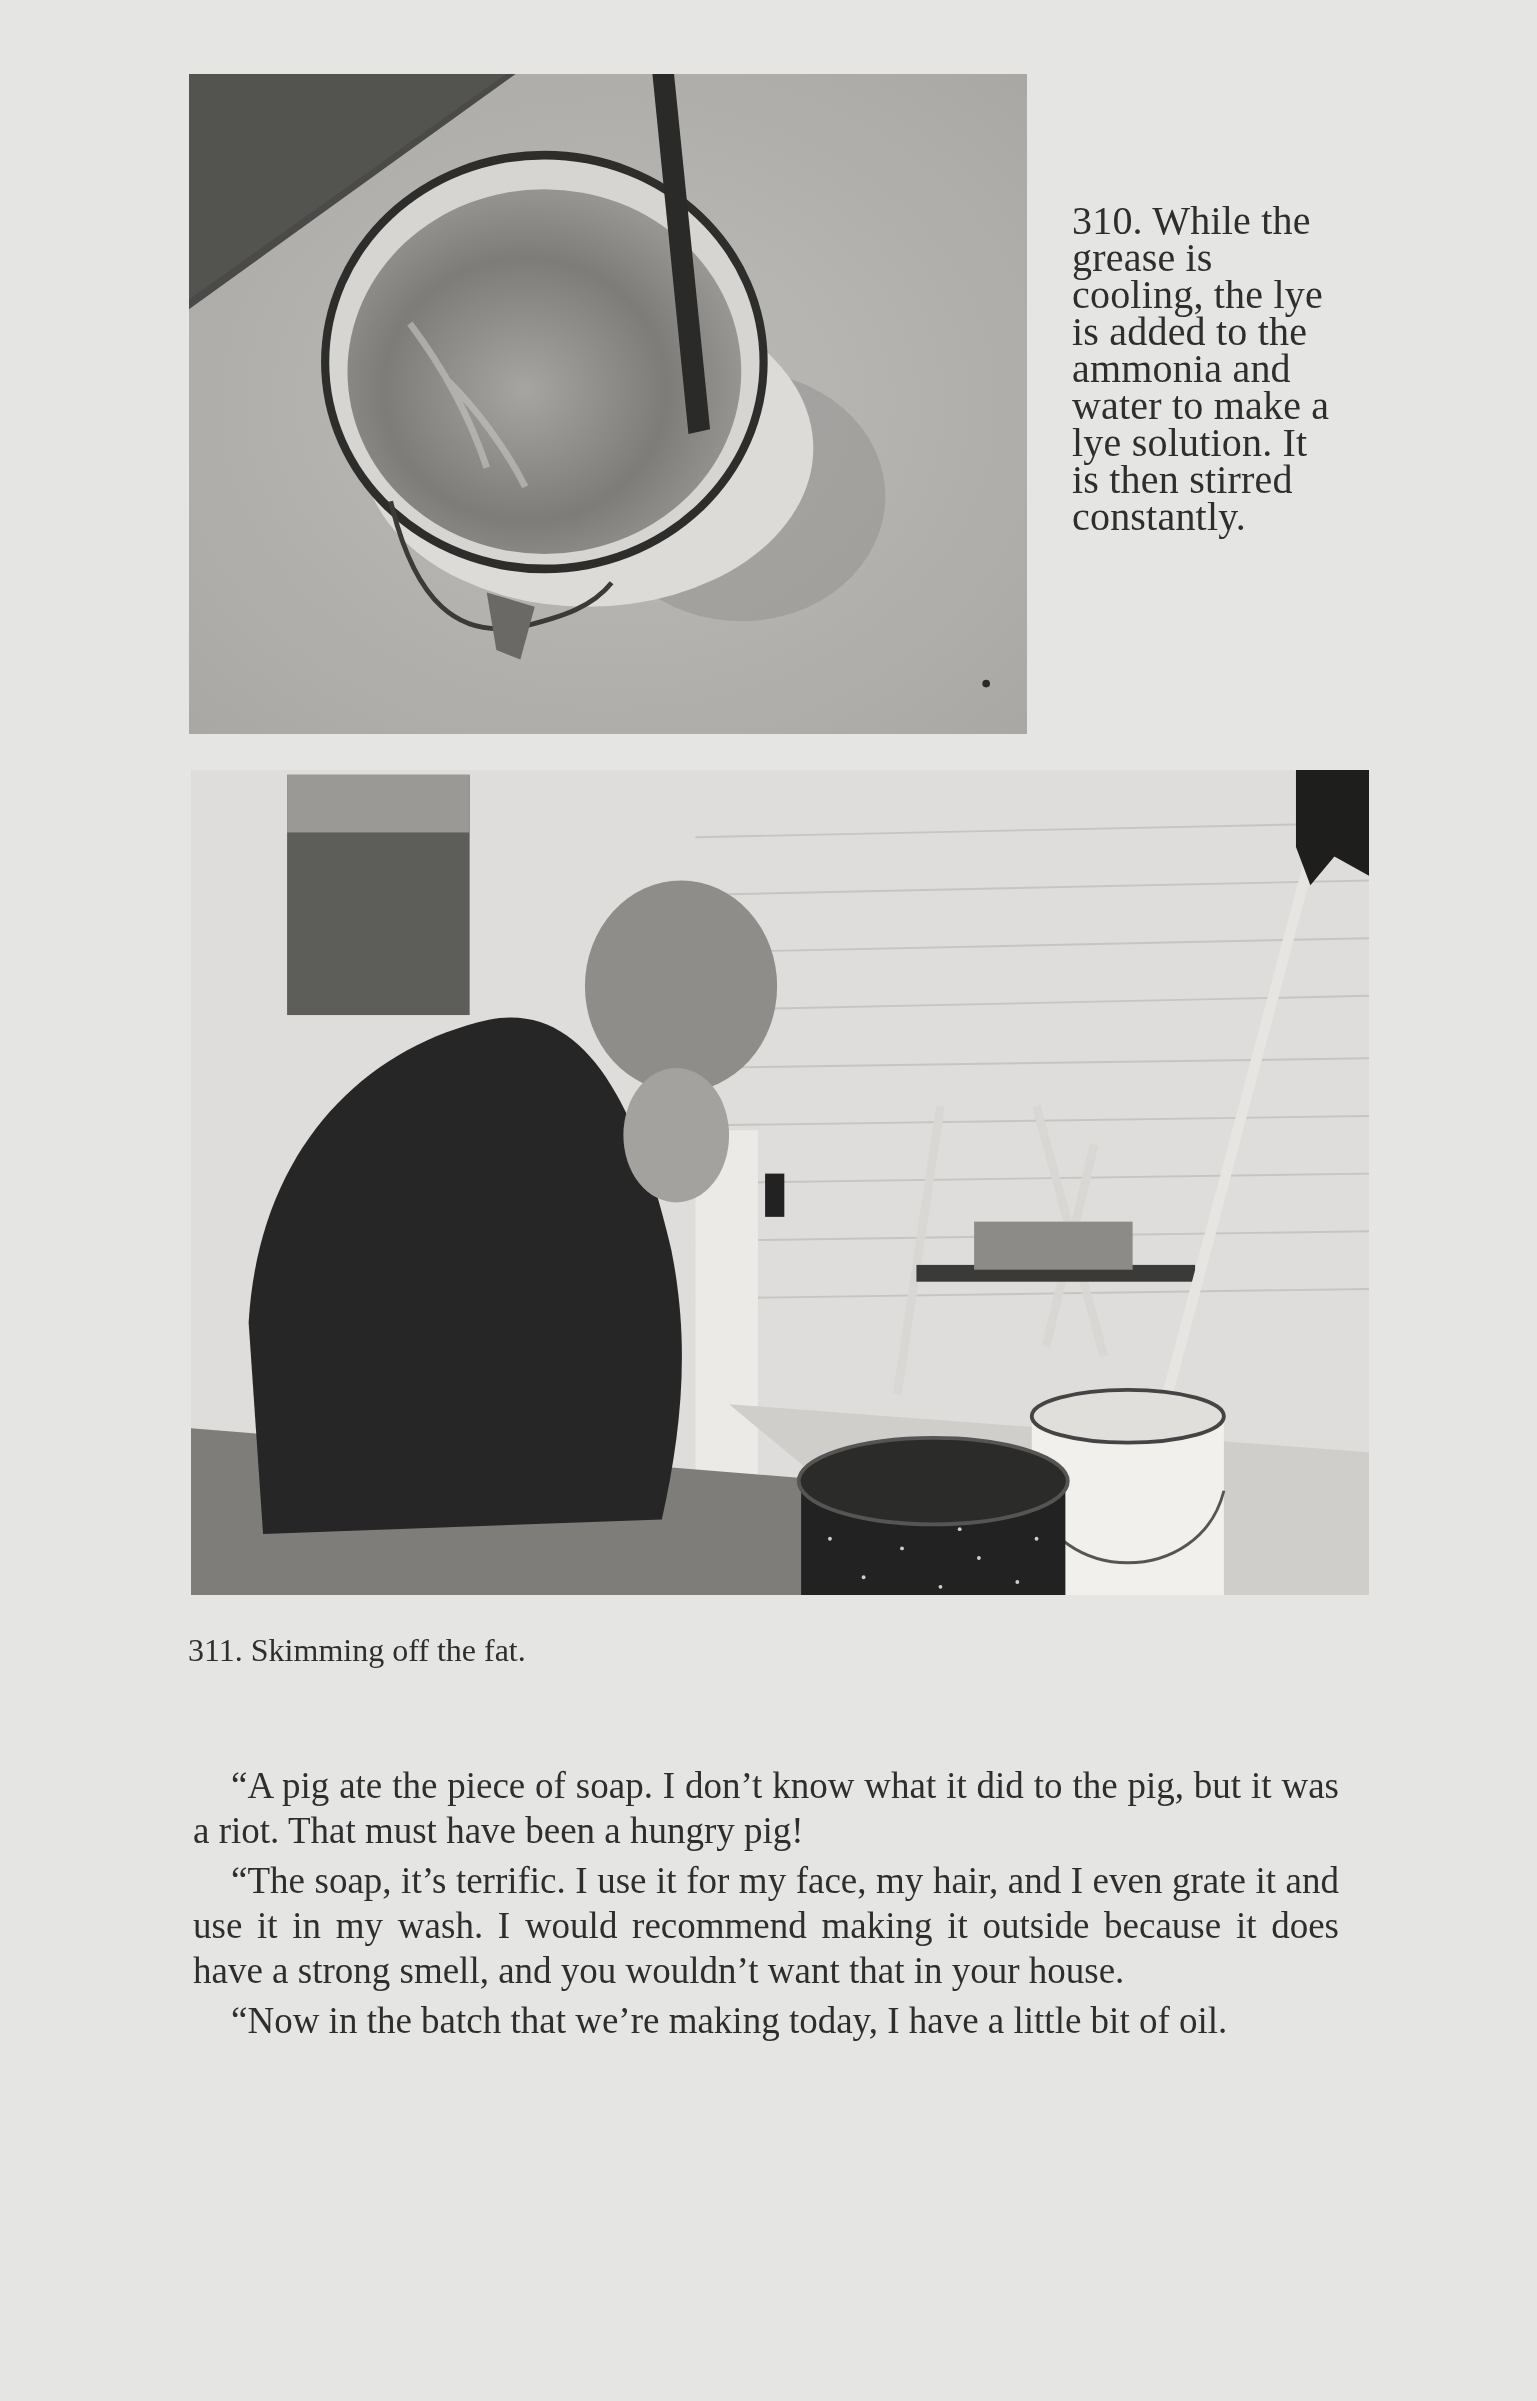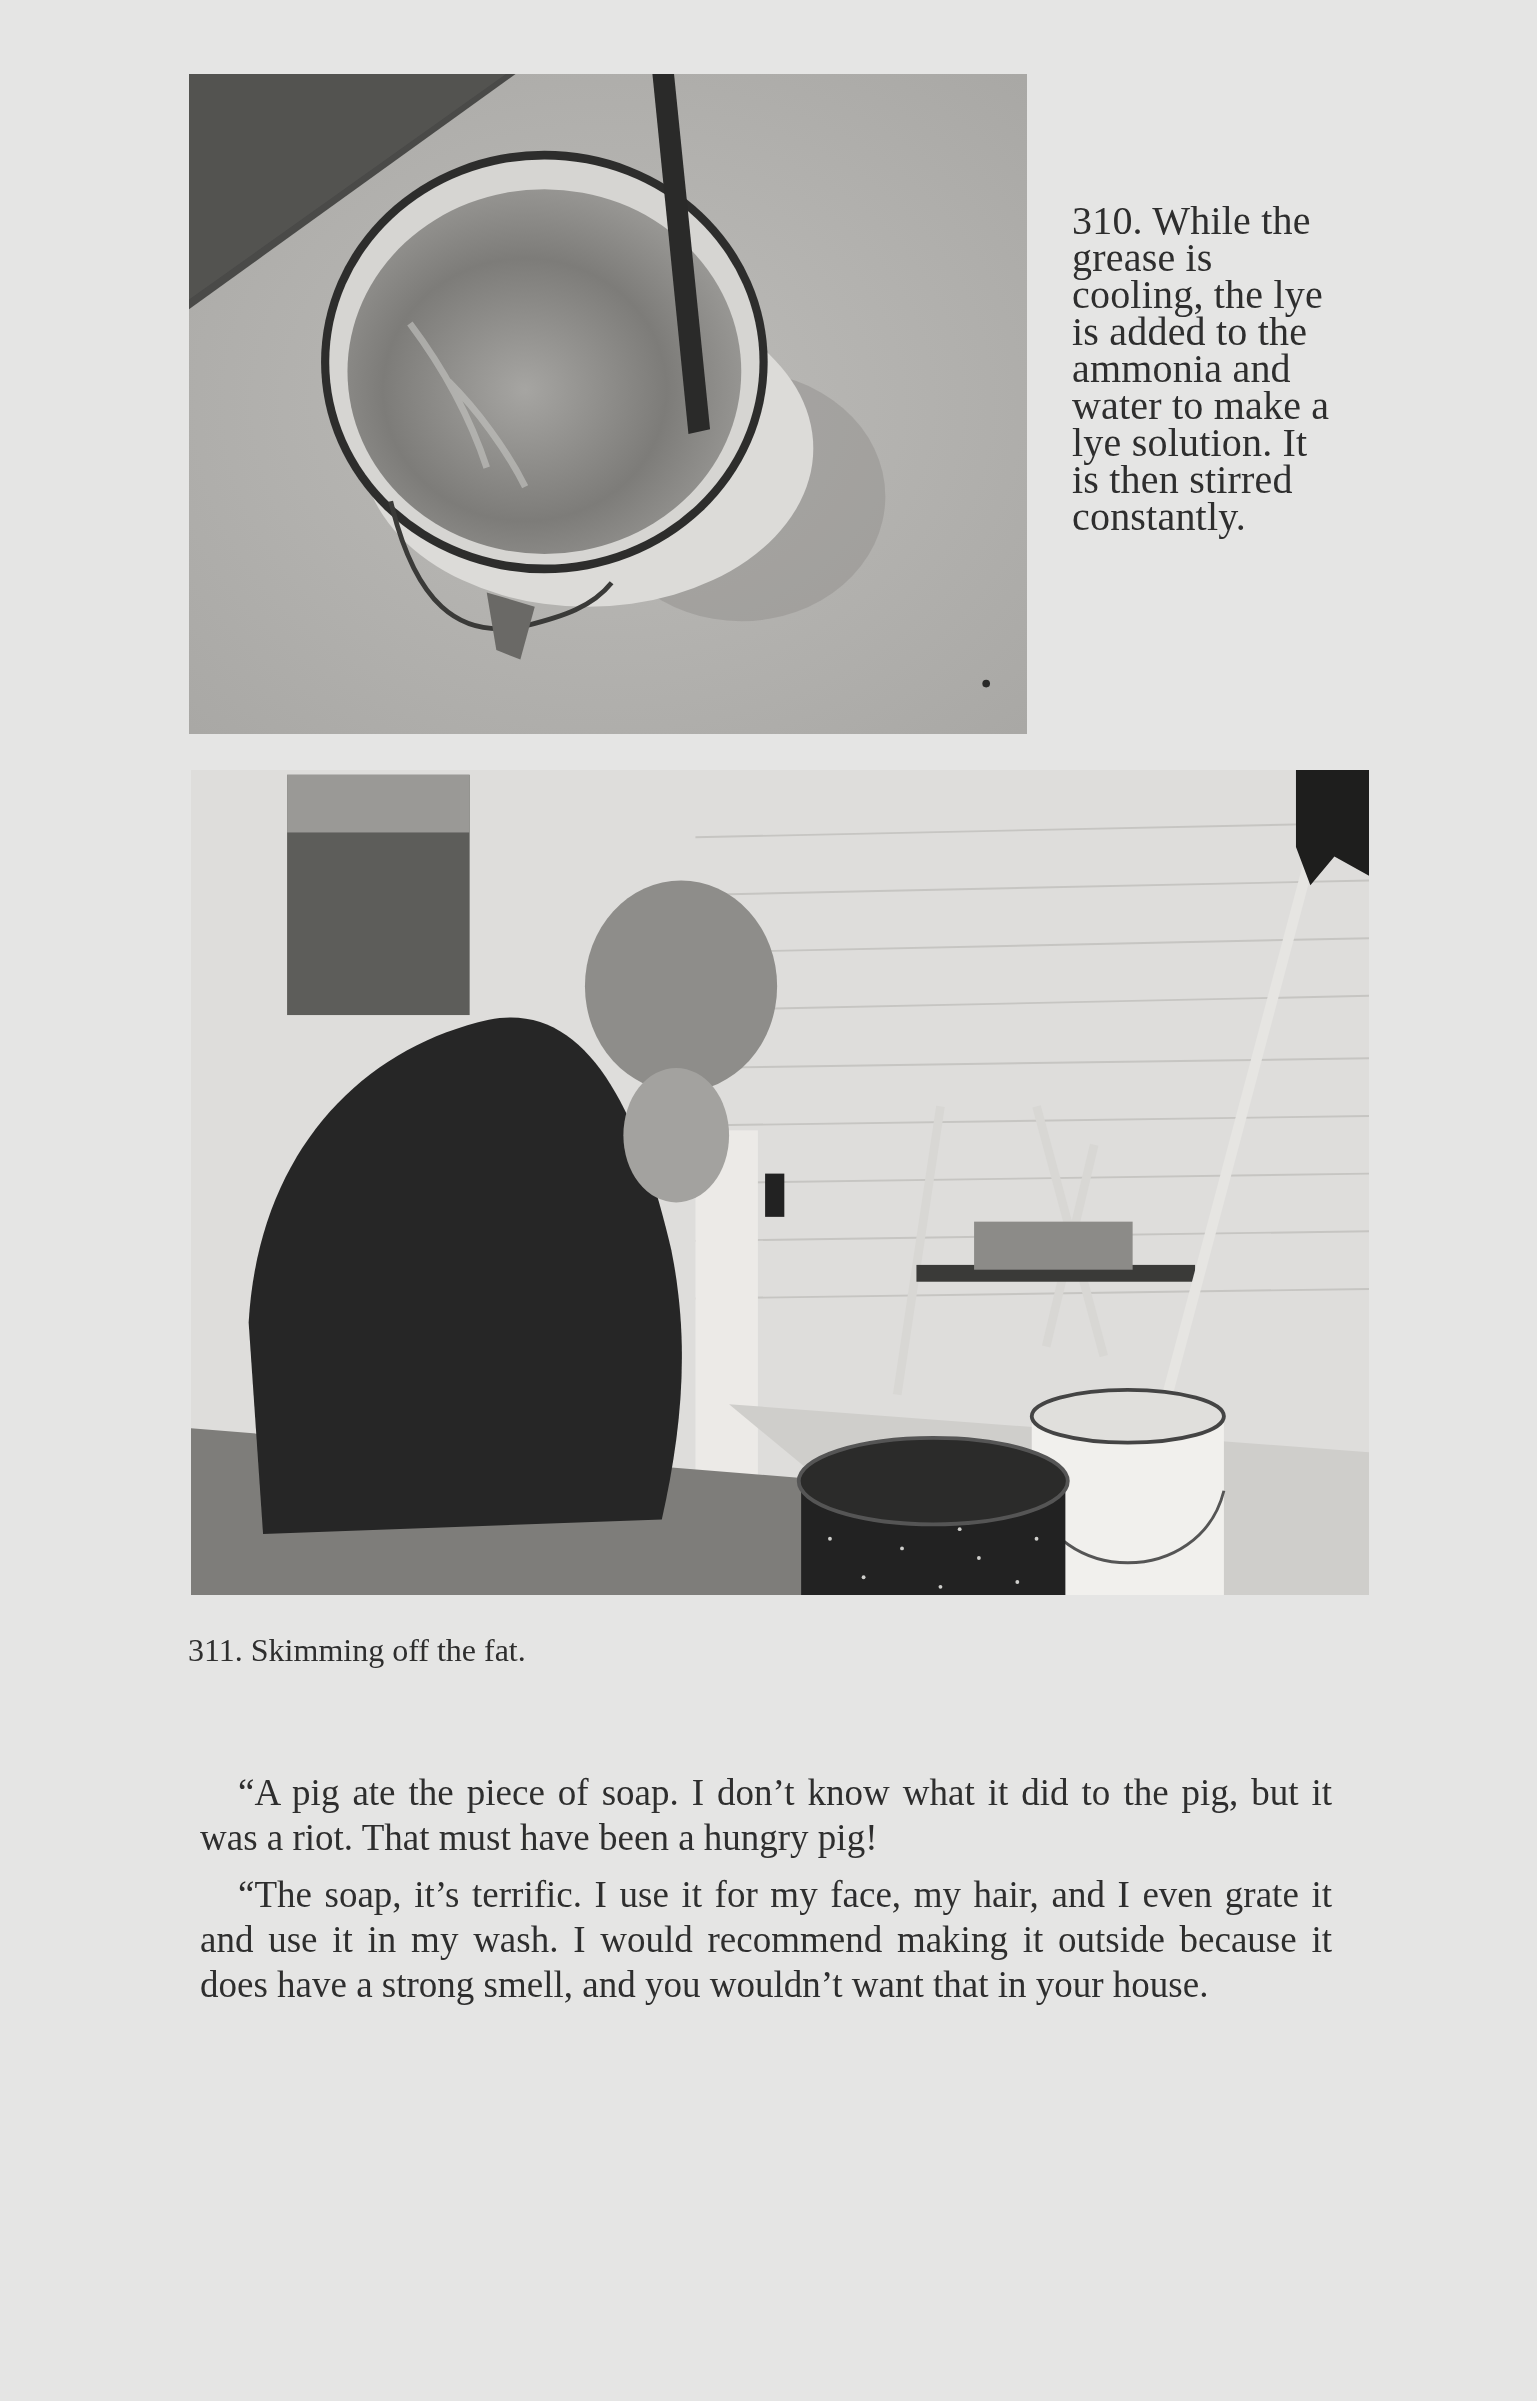--- a/index.html
+++ b/index.html
@@ -21,21 +21,21 @@
     font-size: 40px; line-height: 37px; letter-spacing: 0.2px;
   }
   .caption-bottom {
     position: absolute; left: 188px; top: 1632px;
     font-size: 32px; line-height: 37px;
   }
   .body-text {
     position: absolute; left: 188px; top: 1758px; width: 1156px;
     font-size: 37px; line-height: 45px;
   }
-  .body-text p { margin: 12px; text-indent: 38px; text-align: justify; }
+  .body-text p { margin: 5px; text-indent: 38px; text-align: justify; }
 </style>
 </head>
 <body>
 
 <div class="photo" id="photo-310">
   <svg viewBox="0 0 1745 1375" preserveAspectRatio="none">
     <defs>
       <radialGradient id="conc" cx="50%" cy="50%" r="70%">
         <stop offset="0%" stop-color="#bdbcb9"></stop>
         <stop offset="100%" stop-color="#a9a8a5"></stop>
@@ -119,14 +119,15 @@
 </div>
 
 <div class="caption-bottom">
   <span>311.</span>
   <span>Skimming off the fat.</span>
 </div>
 
 <div class="body-text">
   <p>“A pig ate the piece of soap. I don’t know what it did to the pig, but it was a riot. That must have been a hungry pig!</p>
   <p>“The soap, it’s terrific. I use it for my face, my hair, and I even grate it and use it in my wash. I would recommend making it outside because it does have a strong smell, and you wouldn’t want that in your house.</p>
+  <p>“Now in the batch that we’re making today, I have a little bit of oil.</p>
 </div>
 
 
 </body></html>

